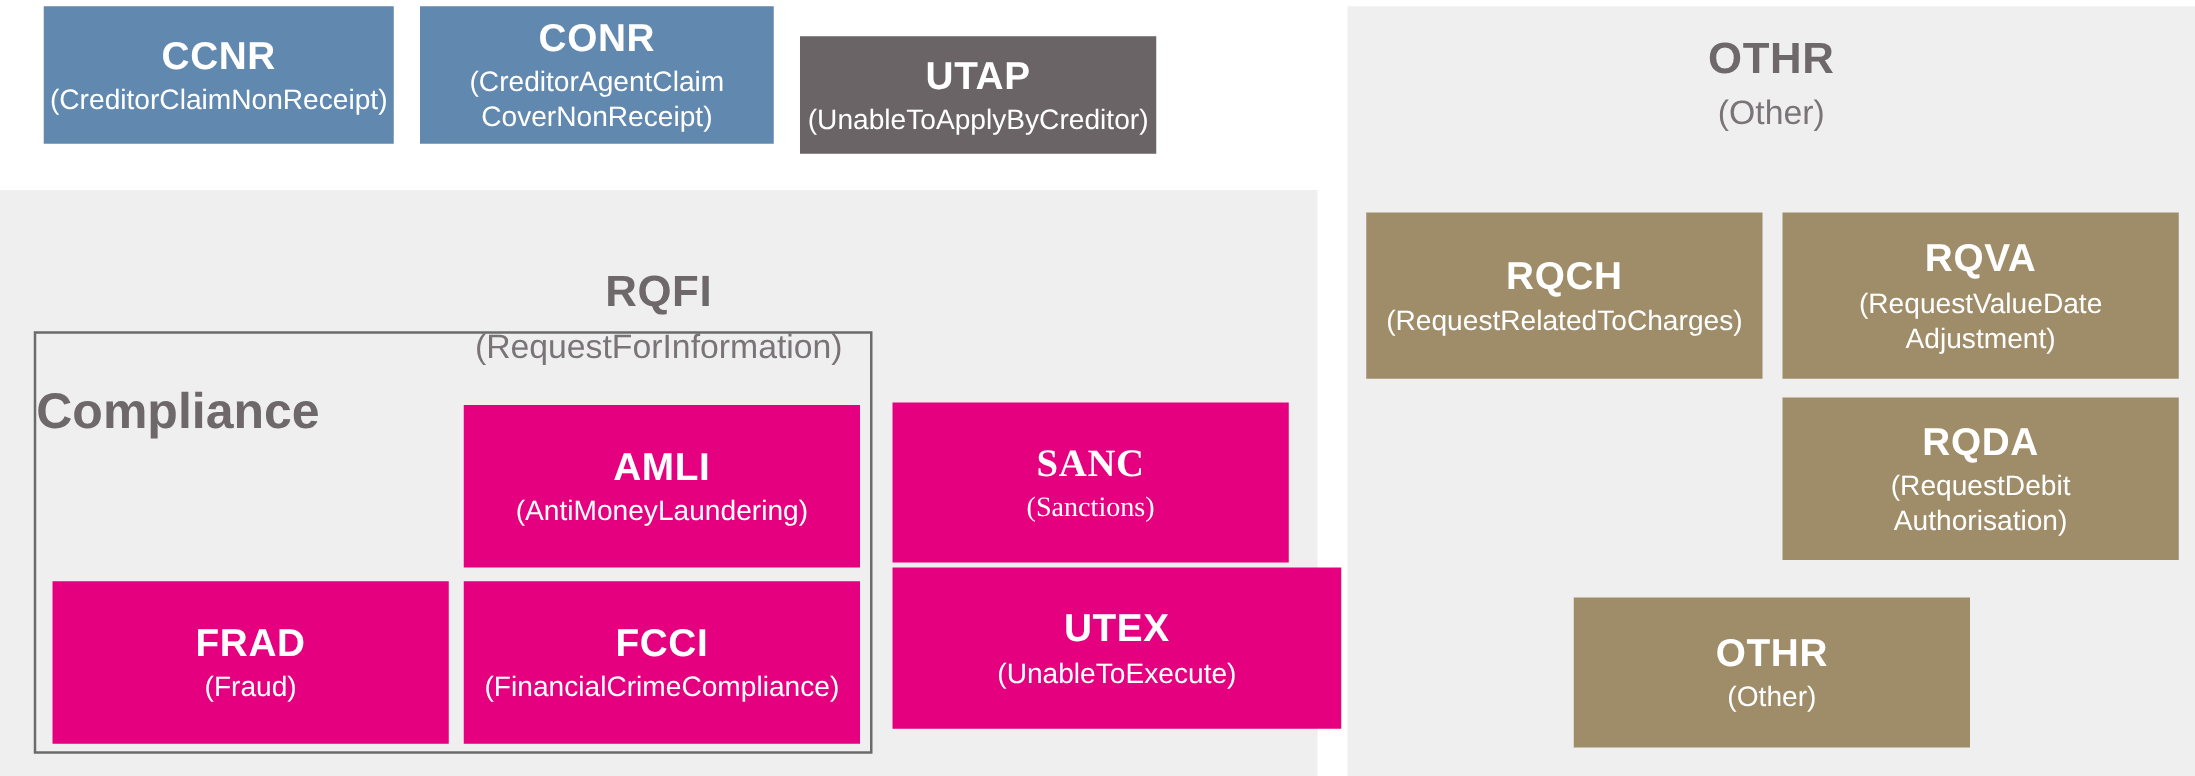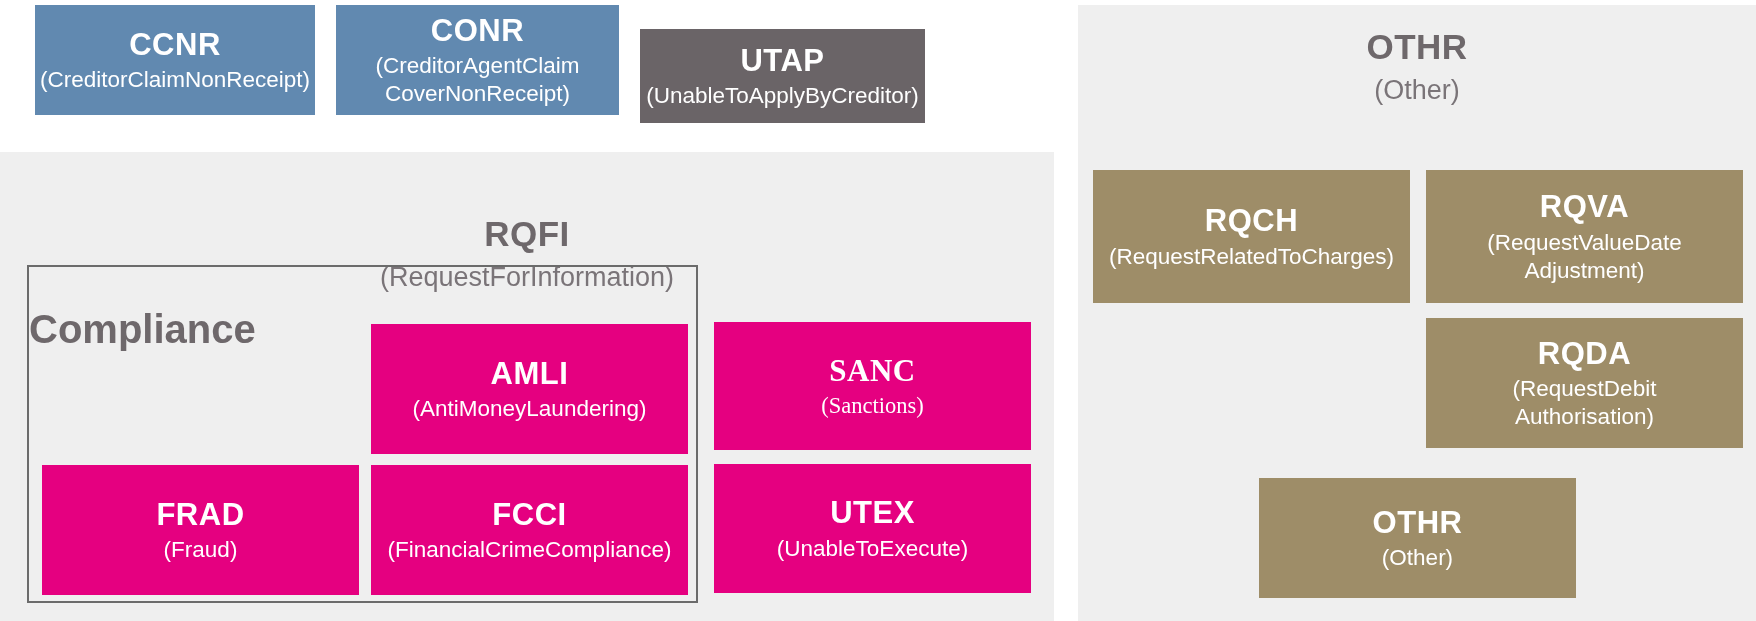--- a/index.html
+++ b/index.html
@@ -77,21 +77,21 @@
       <div class="code">FCCI</div>
       <div class="sub">(FinancialCrimeCompliance)</div>
     </div>
   </div>
 
   <div class="abs codebox pink" style="left:714px;top:170px;width:317px;height:128px;font-family:Liberation Serif, serif;">
     <div class="code">SANC</div>
     <div class="sub">(Sanctions)</div>
   </div>
 
-  <div class="abs codebox pink" style="left:714px;top:312px;width:317px;height:129px;">
+  <div class="abs codebox pink" style="left:714px;top:302px;width:359px;height:129px;">
     <div class="code">UTEX</div>
     <div class="sub">(UnableToExecute)</div>
   </div>
 </div>
 
 <div class="abs container" style="left:1078px;top:5px;width:678px;height:616px;">
 
   <div class="sectiontitle" style="top:22px;">
     <div class="code">OTHR</div>
     <div class="sub">(Other)</div>

